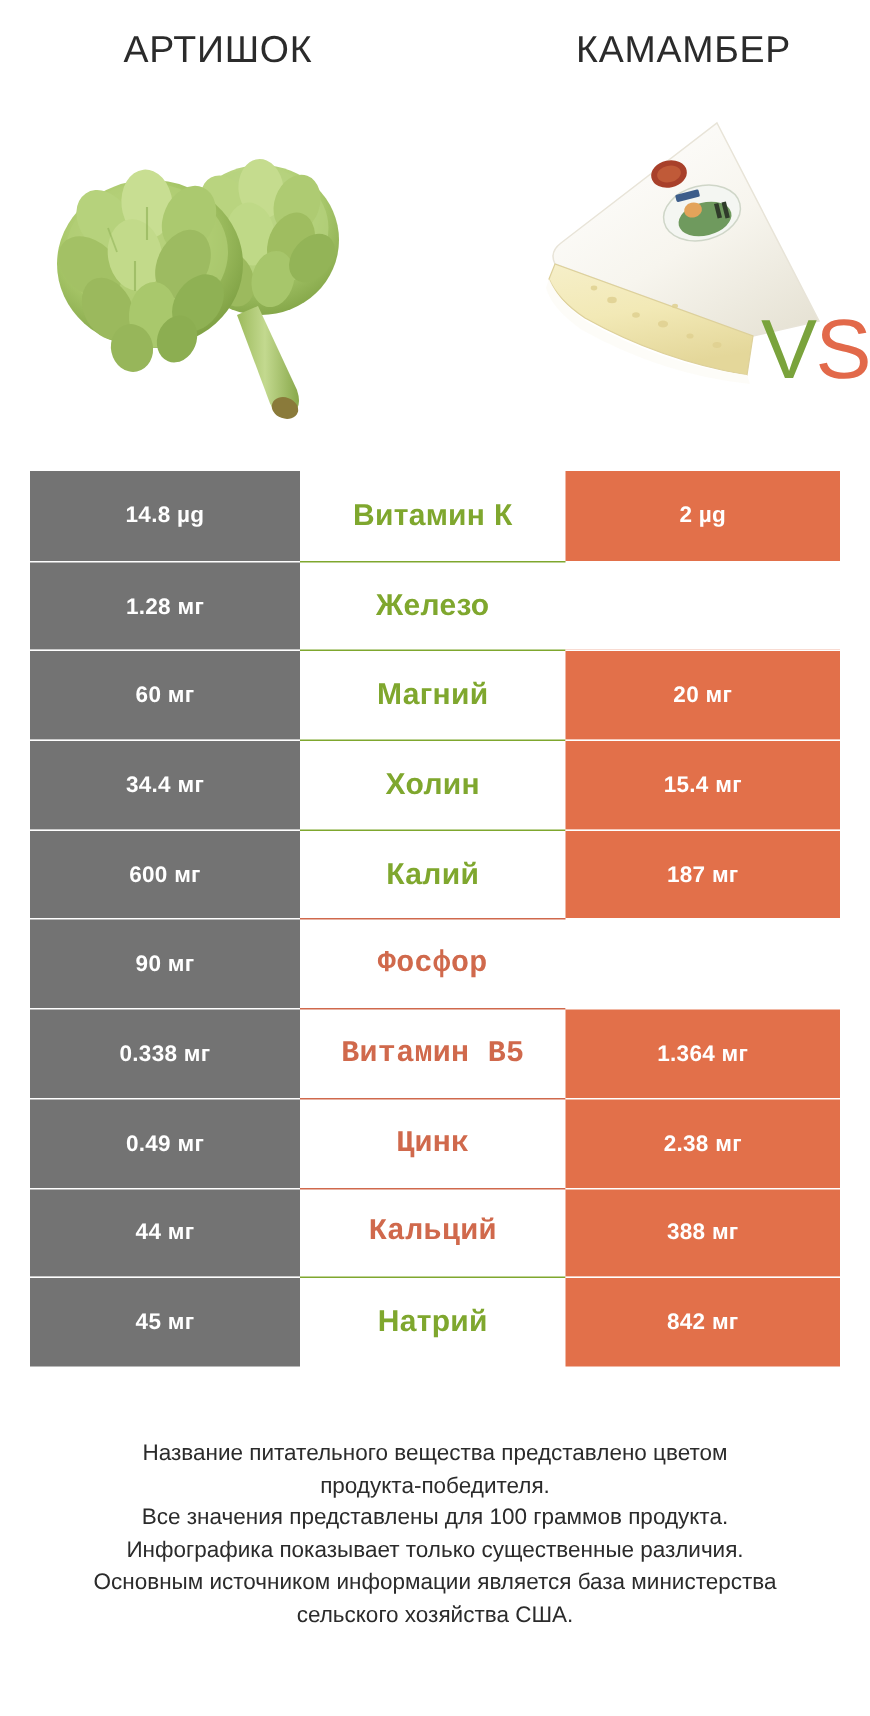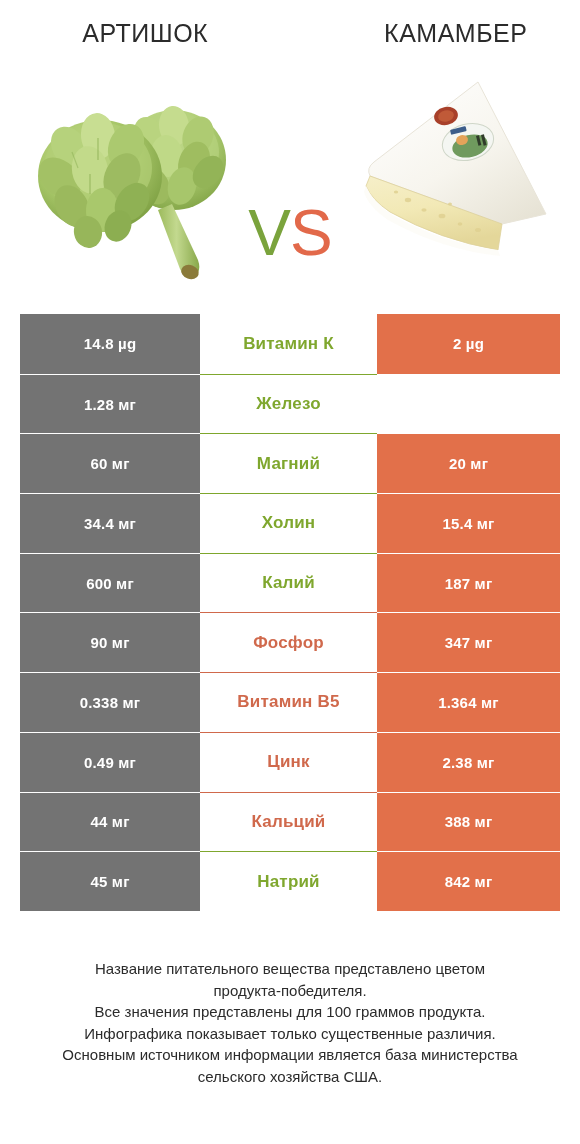--- a/index.html
+++ b/index.html
@@ -40,22 +40,22 @@
 
   
   .hero {
     position: relative;
     height: 232px;
   }
   .vs {
     position: absolute;
     left: 0; right: 0;
     top: 133px;
-    text-align: center;
-    font-size: 64px;
+    text-align: right;
+    font-size: 56px;
     line-height: 72px;
     font-weight: 400;
     letter-spacing: -1px;
     z-index: 3;
     pointer-events: none;
   }
   .vs .v { color: #7aa33c; }
   .vs .s { color: #e2694a; }
 
   .food {
@@ -109,26 +109,26 @@
   .cell.right {
     width: 183px;
     background: #e2704a;
     color: #ffffff;
     border-top: 1.5px solid #ffffff;
   }
   .row:first-child .cell.left,
   .row:first-child .cell.right { border-top: none; }
 
   .nutrient {
-    font-size: 17px;
+    font-size: 20px;
     font-weight: bold;
     color: #7fa72e;
     letter-spacing: 0.2px;
   }
-  .row.orange .nutrient { color: #d0694c; }
+  .row.orange .nutrient { color: #d0694c; font-family: Liberation Mono, monospace; }
 
   
   .footer {
     position: absolute;
     left: 0;
     right: 0;
     top: 958px;
     text-align: center;
     font-size: 15px;
     line-height: 21.5px;
@@ -299,21 +299,20 @@
         <span class="nutrient">Калий</span>
       </div>
     <div class="cell right">187 мг</div>
   </div>
 
   <div class="row orange">
     <div class="cell left">90 мг</div>
     <div class="cell mid">
         <span class="nutrient">Фосфор</span>
       </div>
-    <div class="cell right">347 мг</div>
   </div>
 
   <div class="row orange">
     <div class="cell left">0.338 мг</div>
     <div class="cell mid">
         <span class="nutrient">Витамин B5</span>
       </div>
     <div class="cell right">1.364 мг</div>
   </div>
 

